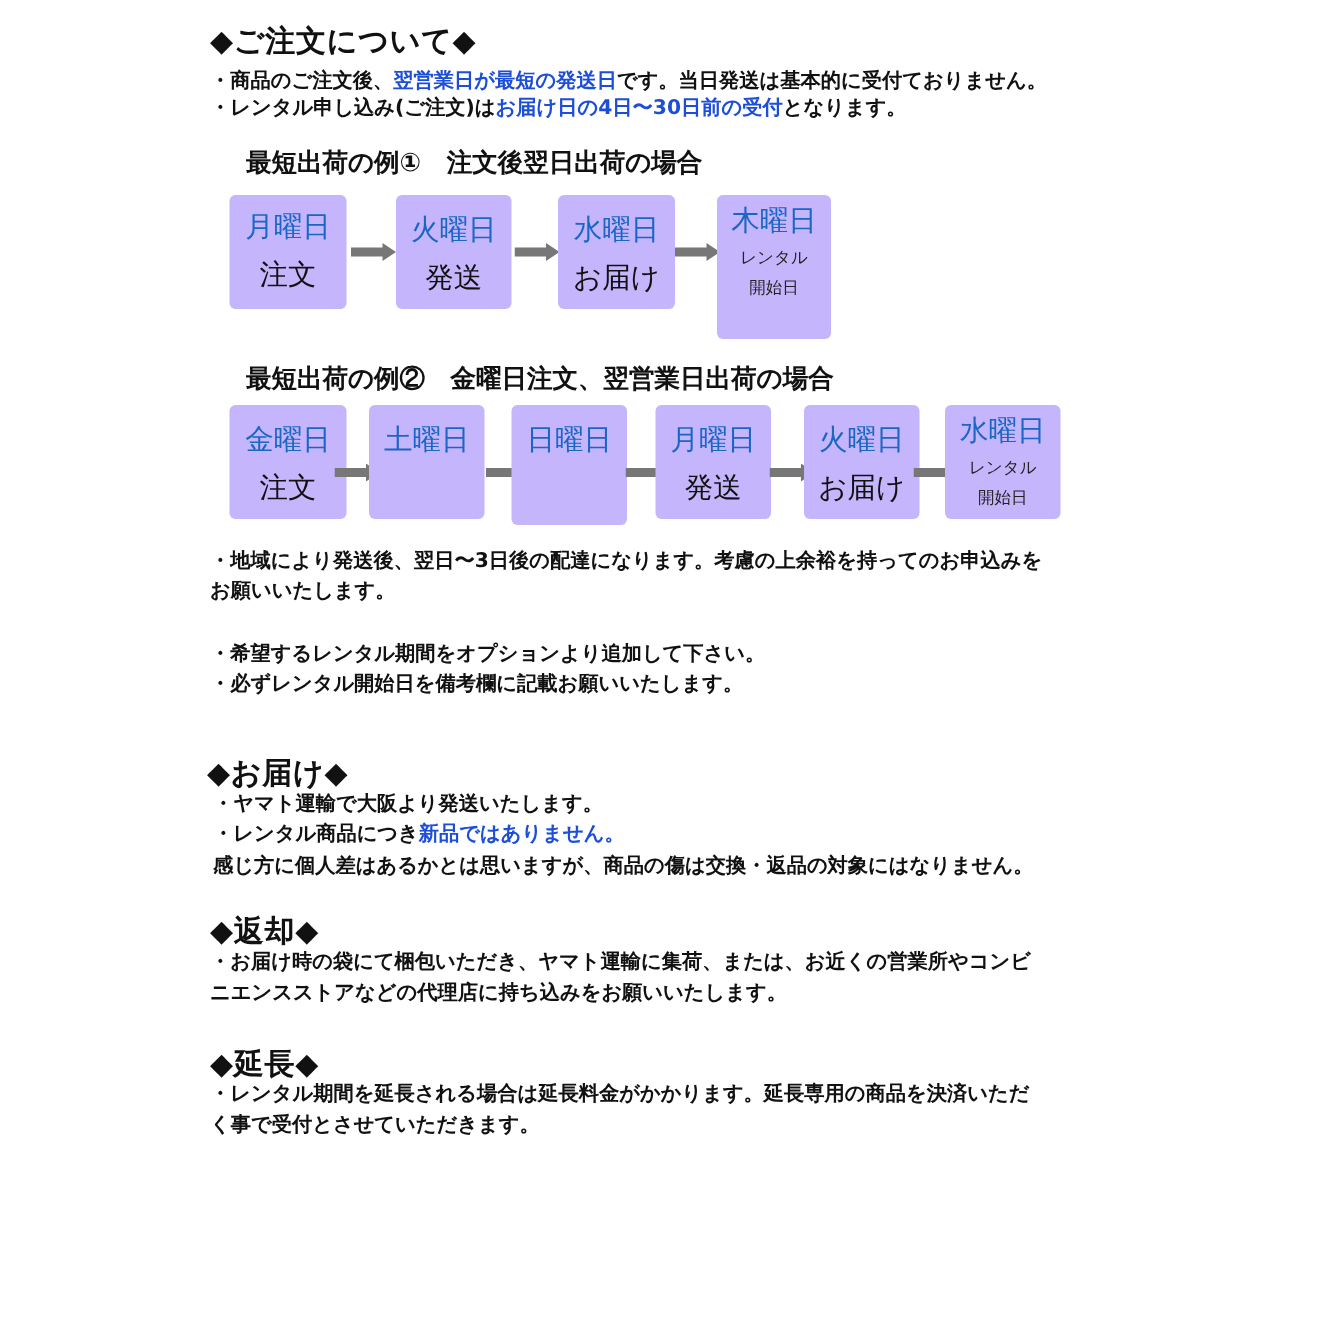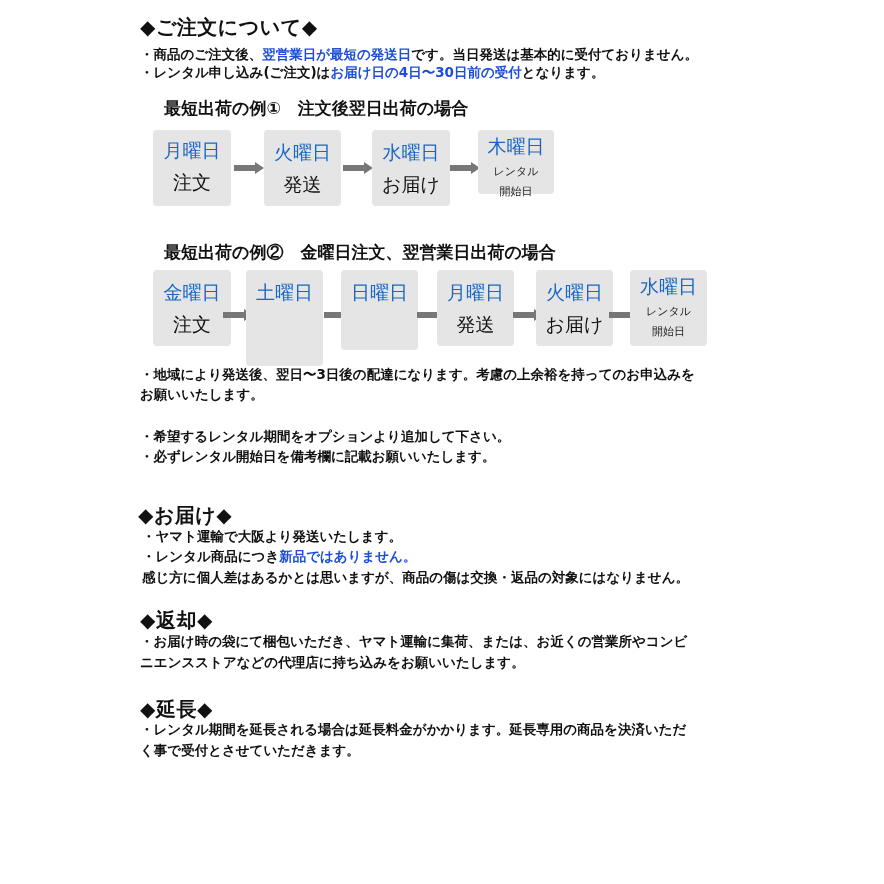--- a/index.html
+++ b/index.html
@@ -3,21 +3,21 @@
 <meta charset="utf-8">
 <style>
   html, body { margin:0; padding:0; background:#ffffff; }
   body { width:884px; height:884px; position:relative; overflow:hidden;
          font-family:"DejaVu Sans", "Liberation Sans", sans-serif; color:#111; }
   .abs { position:absolute; white-space:nowrap; }
   .h { font-size:20px; font-weight:bold; letter-spacing:0.5px; }
   .t { font-size:13.5px; font-weight:bold; line-height:20px; }
   .sub { font-size:17px; font-weight:bold; }
   .red { color:#1d4ed8; }
-  .box { position:absolute; background:#e5e5e5; border-radius:4px; text-align:center;
+  .box { position:absolute; background:#c4b5fd; border-radius:4px; text-align:center;
          box-sizing:border-box; }
   .day { color:#1a66c4; font-size:19px; font-weight:normal; display:block; }
   .act { color:#111; font-size:19px; display:block; margin-top:6px; }
   .small { color:#222; font-size:11px; display:block; line-height:20px; }
   .arrow { position:absolute; width:30px; height:12px; }
 </style>
 </head>
 <body>
 
 <div class="abs h" style="left:140px;top:14px;">◆ご注文について◆</div>
@@ -50,38 +50,38 @@
 
 <div class="box" style="left:372px;top:130px;width:78px;height:76px;padding-top:10px;">
   <span class="day">水曜日</span>
   <span class="act">お届け</span>
 </div>
 <svg class="arrow" style="left:450px;top:162px;" viewBox="0 0 30 12">
     <rect x="0" y="3" width="22" height="6" fill="#777"></rect>
     <polygon points="21,0 30,6 21,12" fill="#777"></polygon>
   </svg>
 
-<div class="box" style="left:478px;top:130px;width:76px;height:64px;padding-top:4px;">
+<div class="box" style="left:478px;top:130px;width:76px;height:96px;padding-top:4px;">
   <span class="day">木曜日</span>
   <span class="small" style="margin-top:2px;">レンタル</span>
   <span class="small">開始日</span>
 </div>
 
 <div class="abs sub" style="left:164px;top:241px;font-family:Liberation Mono, monospace;">最短出荷の例②　金曜日注文、翌営業日出荷の場合</div>
 
 <div class="box" style="left:153px;top:270px;width:78px;height:76px;padding-top:10px;">
   <span class="day">金曜日</span>
   <span class="act">注文</span>
 </div>
 <svg class="arrow" style="left:223px;top:309px;" viewBox="0 0 30 12">
     <rect x="0" y="3" width="22" height="6" fill="#777"></rect>
     <polygon points="21,0 30,6 21,12" fill="#777"></polygon>
   </svg>
 
-<div class="box" style="left:246px;top:270px;width:77px;height:96px;padding-top:10px;">
+<div class="box" style="left:246px;top:270px;width:77px;height:76px;padding-top:10px;">
   <span class="day">土曜日</span>
 </div>
 <svg class="arrow" style="left:324px;top:309px;" viewBox="0 0 30 12">
     <rect x="0" y="3" width="22" height="6" fill="#777"></rect>
     <polygon points="21,0 30,6 21,12" fill="#777"></polygon>
   </svg>
 
 <div class="box" style="left:341px;top:270px;width:77px;height:80px;padding-top:10px;">
   <span class="day">日曜日</span>
 </div>

